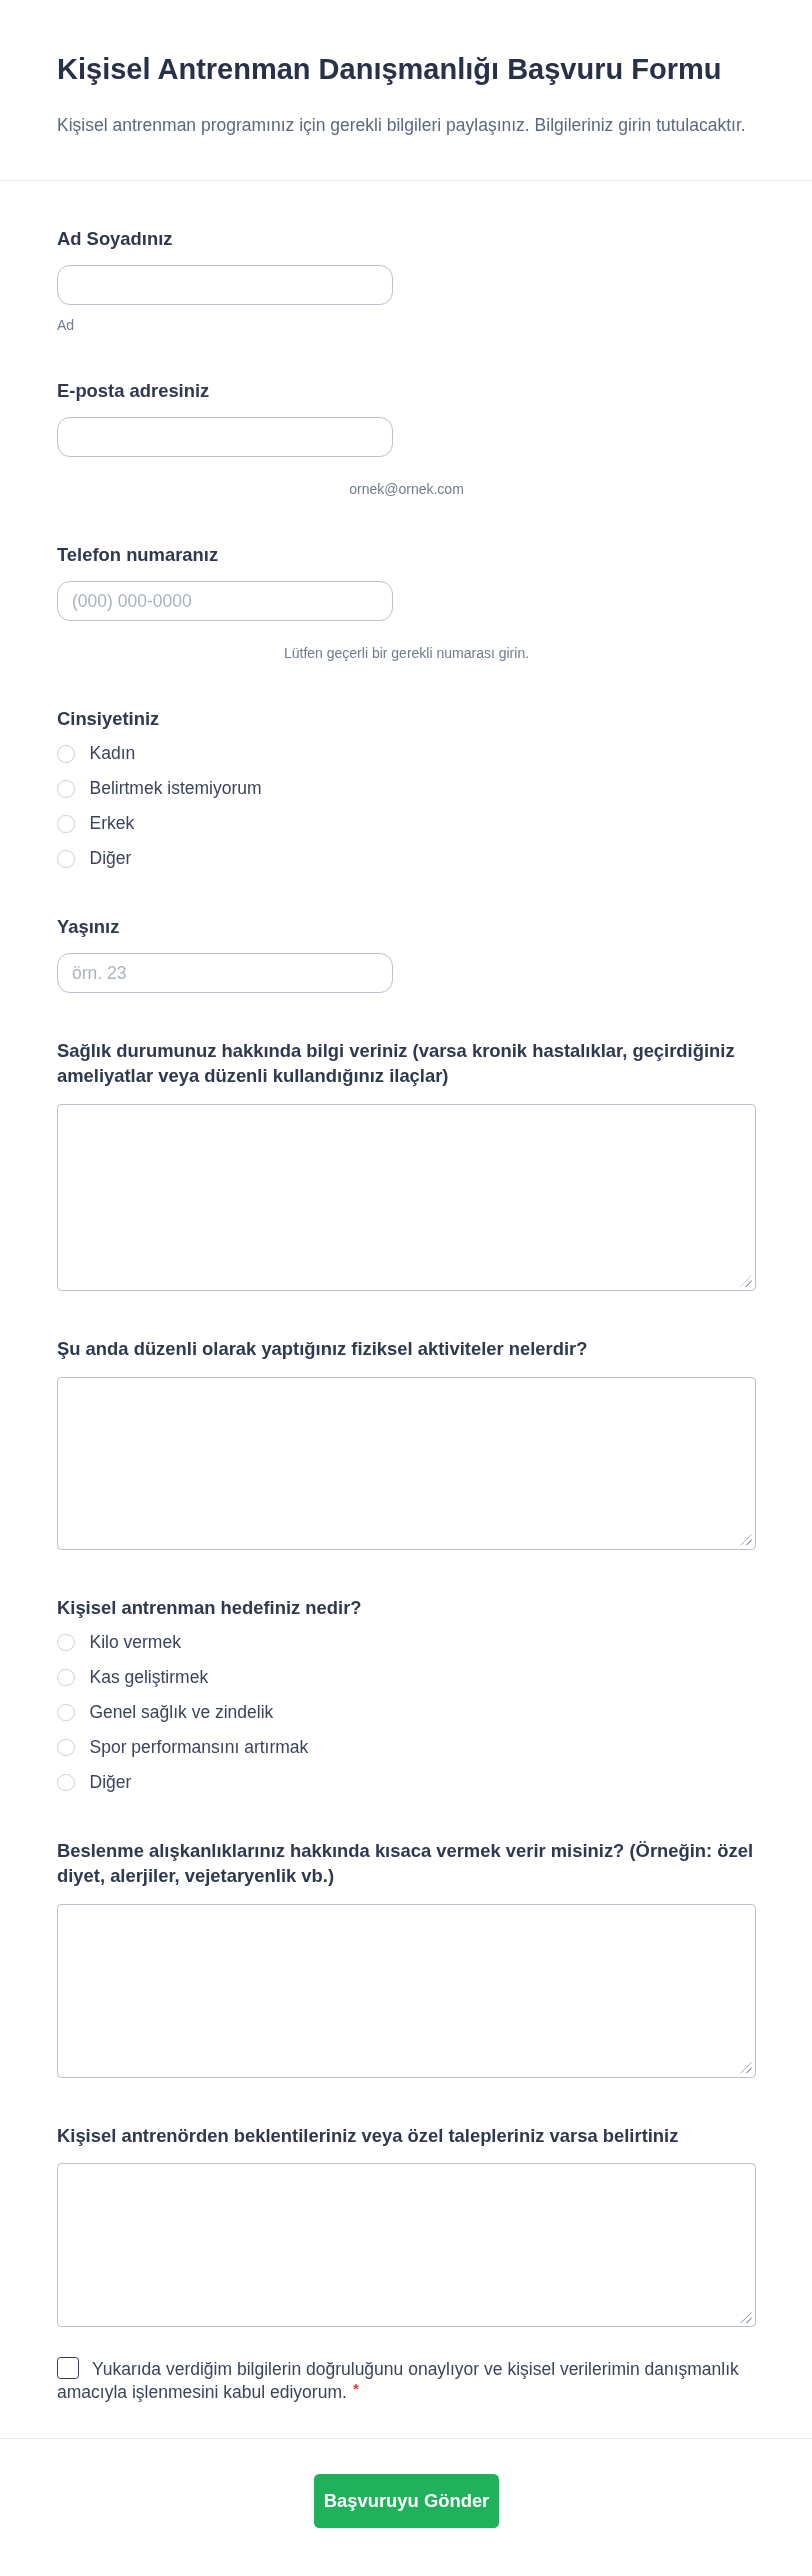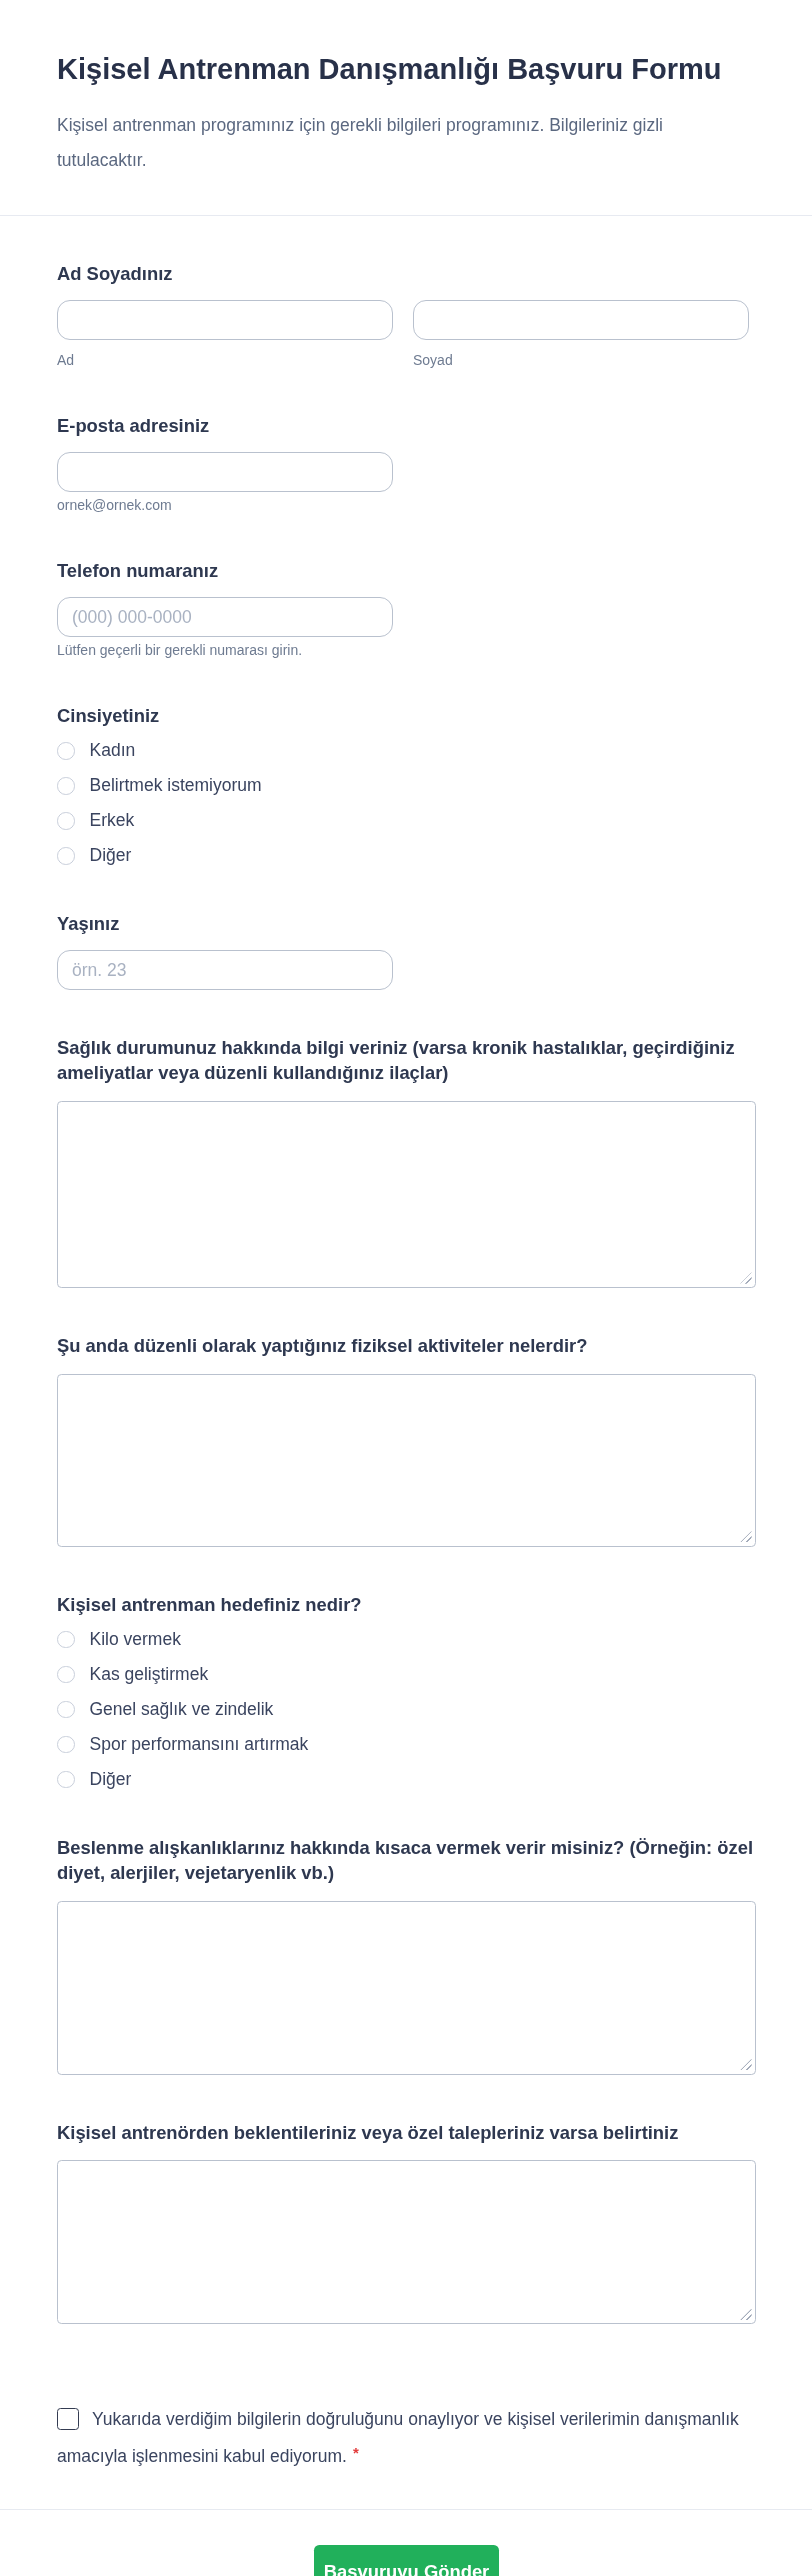--- a/index.html
+++ b/index.html
@@ -63,23 +63,24 @@
     margin-top: 14px;
   }
   .col { width: 336px; }
   .col .text-input { width: 100%; }
   .sublabel {
     margin-top: 12.2px;
     font-size: 14px;
     color: #6e7b91;
   }
   .helper {
-    margin-top: 5px;
+    margin-top: 24px;
     font-size: 14px;
     color: #6e7b91;
+    text-align: center;
   }
   .option-row {
     display: flex;
     align-items: center;
     margin-top: 14px;
     cursor: pointer;
     max-width: 699px;
   }
   .option-row:first-of-type { margin-top: 12.2px; }
   .radio {
@@ -121,23 +122,23 @@
     position: absolute;
     right: 4.4px;
     bottom: 4.4px;
     width: 11.4px;
     height: 11.4px;
     background: repeating-linear-gradient(135deg, transparent 0 3.1px, #a3abba 3.1px 4.4px);
     clip-path: polygon(100% 0, 0 100%, 100% 100%);
     pointer-events: none;
   }
   .consent {
-    margin-top: 78px;
-    font-size: 17.5px;
-    line-height: 34px;
+    margin-top: 30px;
+    font-size: 17.5px;
+    line-height: 19px;
     color: #3a445f;
     max-width: 699px;
     cursor: pointer;
   }
   .checkbox {
     display: inline-block;
     width: 22px;
     height: 22px;
     border: 1.7px solid #343c52;
     border-radius: 3.5px;
@@ -169,38 +170,34 @@
     font-size: 18.4px;
     font-weight: 600;
     cursor: pointer;
   }
 </style>
 </head>
 <body>
 
 <header class="page-header">
   <h1 class="page-title">Kişisel Antrenman Danışmanlığı Başvuru Formu</h1>
-  <p class="page-subtitle">Kişisel antrenman programınız için gerekli bilgileri programınız. Bilgileriniz gizli tutulacaktır.</p>
+  <p class="page-subtitle">Kişisel antrenman programınız için gerekli bilgileri paylaşınız. Bilgileriniz girin tutulacaktır.</p>
 </header>
 
 <hr class="divider">
 
 <main class="form-body">
 
   <section class="field">
     <label class="q-label">Ad Soyadınız</label>
     <div class="two-col">
       <div class="col">
         <input type="text" class="text-input" value="" style="">
         <div class="sublabel">Ad</div>
       </div>
-      <div class="col">
-        <input type="text" class="text-input" value="" style="">
-        <div class="sublabel">Soyad</div>
-      </div>
     </div>
   </section>
 
   <section class="field">
     <label class="q-label">E-posta adresiniz</label>
     <input type="text" class="text-input control-gap" value="" style="">
     <div class="helper">ornek@ornek.com</div>
   </section>
 
   <section class="field">

